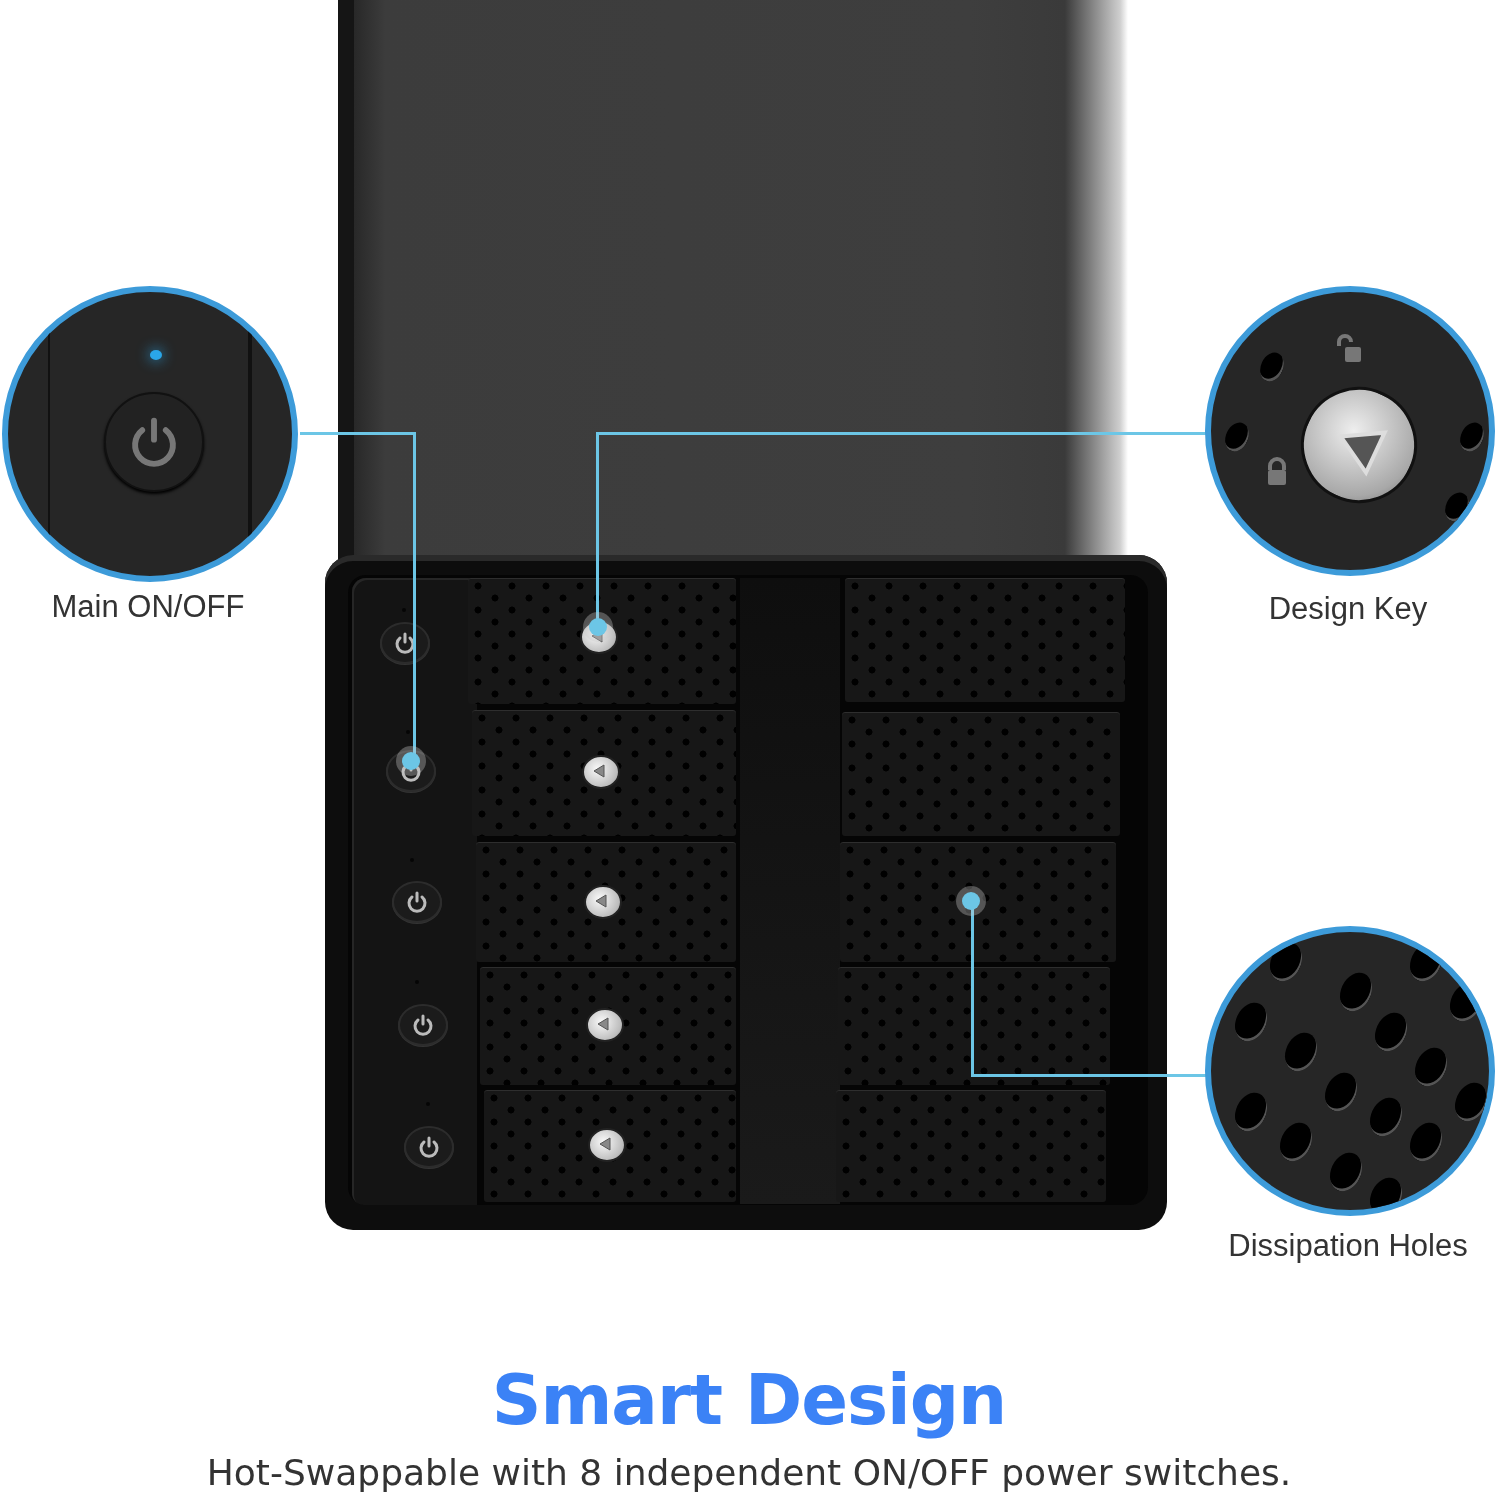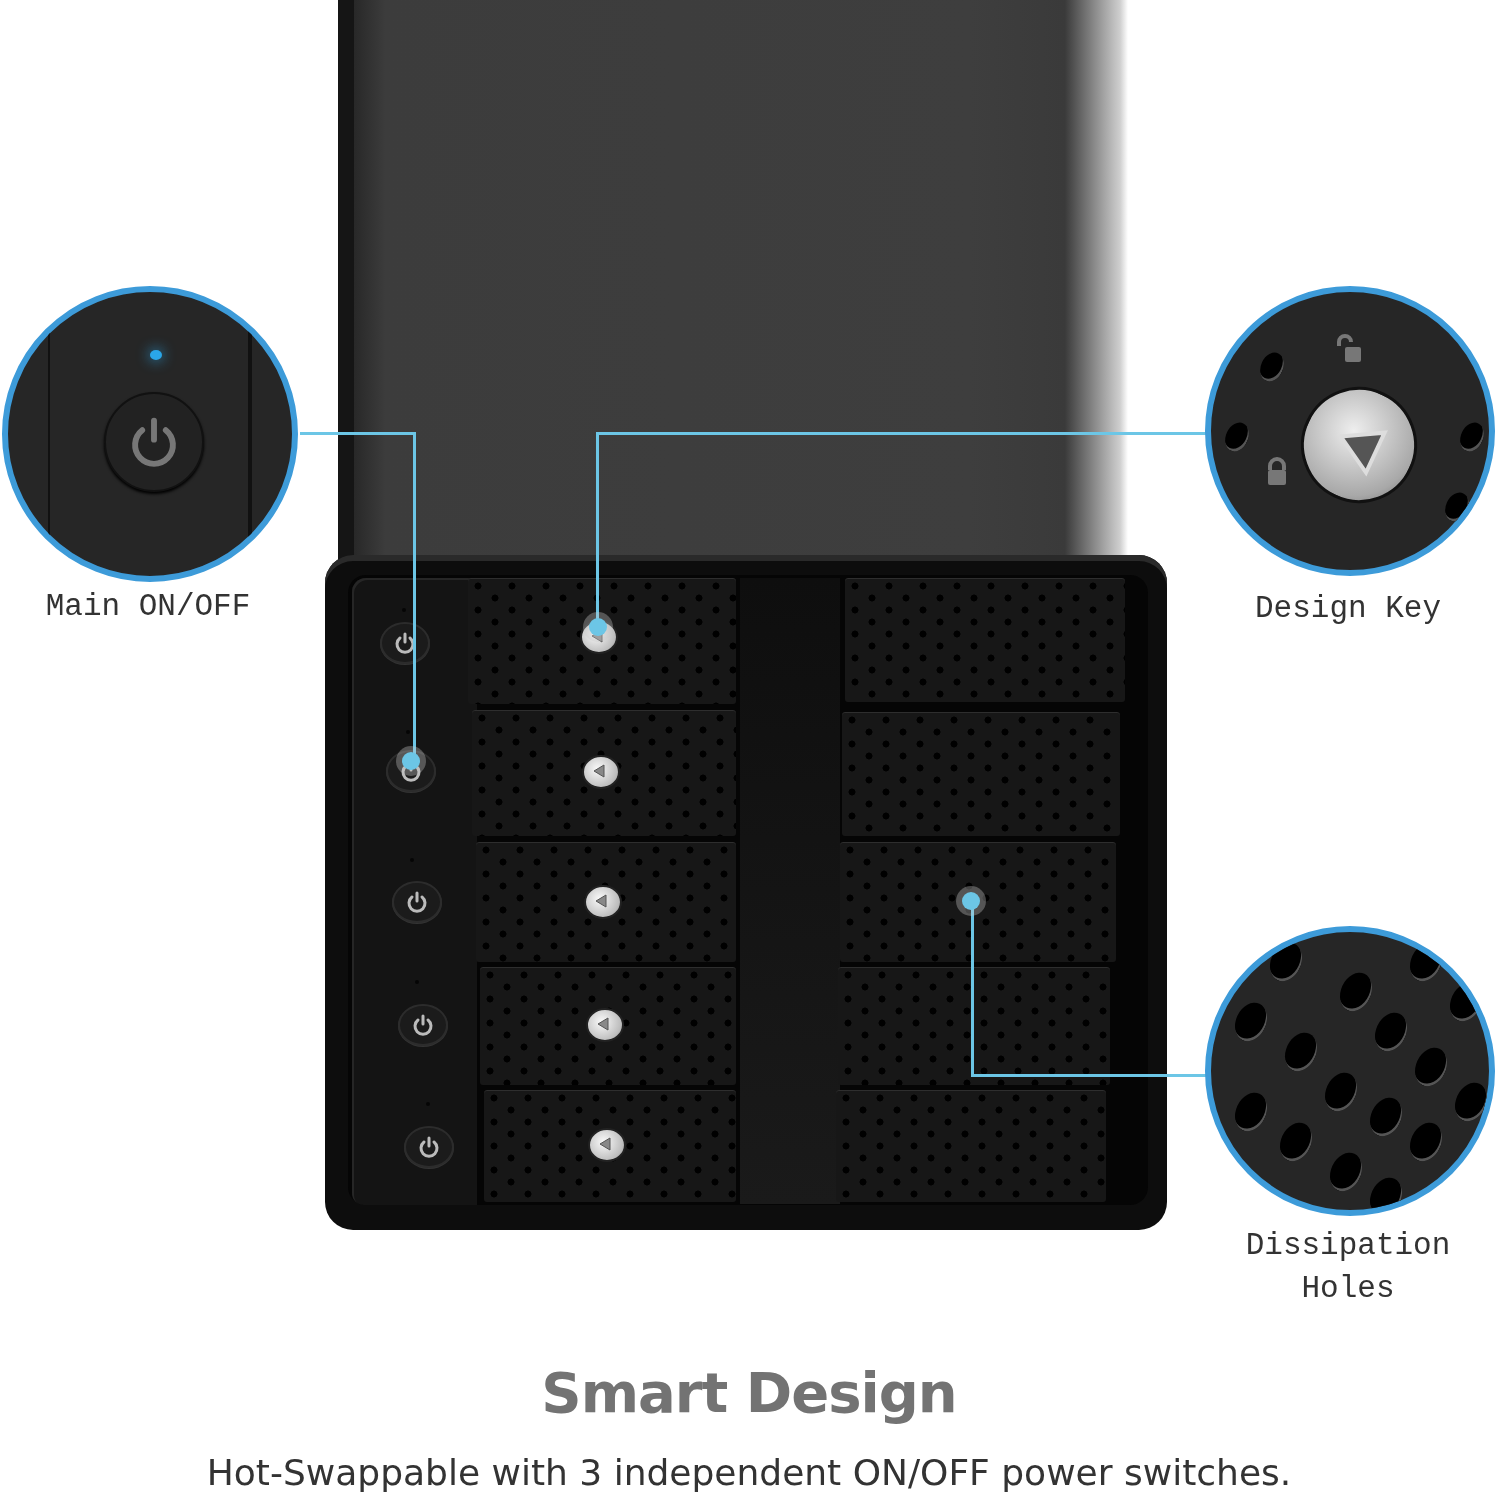--- a/index.html
+++ b/index.html
@@ -17,22 +17,22 @@
   .bay-side{position:absolute;background:linear-gradient(180deg,#0e0e0e,#1a1a1a);}
   .pwr-btn{position:absolute;width:46px;height:38px;border-radius:50%;background:#1b1b1b;border:2px solid #2c2c2c;box-shadow:0 1px 0 #333;}
   .pwr-btn svg{position:absolute;left:12px;top:8px;}
   .led{position:absolute;width:4px;height:4px;border-radius:50%;background:#050505;}
   .lock{position:absolute;width:34px;height:30px;border-radius:50%;background:radial-gradient(circle at 40% 40%,#fafafa,#bdbdbd 70%,#8a8a8a);border:2px solid #222;}
   .lock svg{position:absolute;left:7px;top:5px;}
   
   .line{position:absolute;background:#6cc6e6;}
   .dot{position:absolute;width:18px;height:18px;border-radius:50%;background:#6cc6e6;box-shadow:0 0 0 6px rgba(200,200,200,0.35);}
   .circle{position:absolute;border-radius:50%;border:6px solid #3d9bd9;overflow:hidden;background:#262626;box-sizing:border-box;}
-  .label{position:absolute;text-align:center;color:#333;font-size:31px;line-height:43px;font-family:Liberation Mono, monospace;font-weight:300;}
-  .title{left:0;width:1498px;top:1360px;text-align:center;font-size:56px;font-weight:bold;color:#737373;font-family:"DejaVu Sans","Liberation Sans",sans-serif;letter-spacing:-1px;}
+  .label{position:absolute;text-align:center;color:#333;font-size:31px;line-height:43px;font-family:Liberation Sans, sans-serif;font-weight:300;}
+  .title{left:0;width:1498px;top:1360px;text-align:center;font-size:69px;font-weight:bold;color:#3b82f6;font-family:"DejaVu Sans","Liberation Sans",sans-serif;letter-spacing:-1px;}
   .subtitle{left:0;width:1498px;top:1452px;text-align:center;font-size:36px;color:#333;font-family:"DejaVu Sans","Liberation Sans",sans-serif;}
   .hole{position:absolute;width:30px;height:40px;border-radius:50%;background:#000;box-shadow:inset -2px -2px 0 #555;transform:rotate(25deg);}
 </style>
 </head>
 <body>
 
 <div class="abs tower"></div>
 <div class="abs tower-shade"></div>
 <div class="abs front"></div>
 <div class="abs front-inner"></div>
@@ -179,13 +179,13 @@
   <div class="hole" style="left:70px;top:190px"></div>
   <div class="hole" style="left:200px;top:190px"></div>
   <div class="hole" style="left:120px;top:220px"></div>
   <div class="hole" style="left:160px;top:245px"></div>
 </div>
 <div class="label" style="left:1200px;width:296px;top:1224px">
   <div>Dissipation Holes</div>
 </div>
 
 <div class="abs title">Smart Design</div>
-<div class="abs subtitle">Hot-Swappable with 3 independent ON/OFF power switches.</div>
+<div class="abs subtitle">Hot-Swappable with 8 independent ON/OFF power switches.</div>
 
 </body></html>

